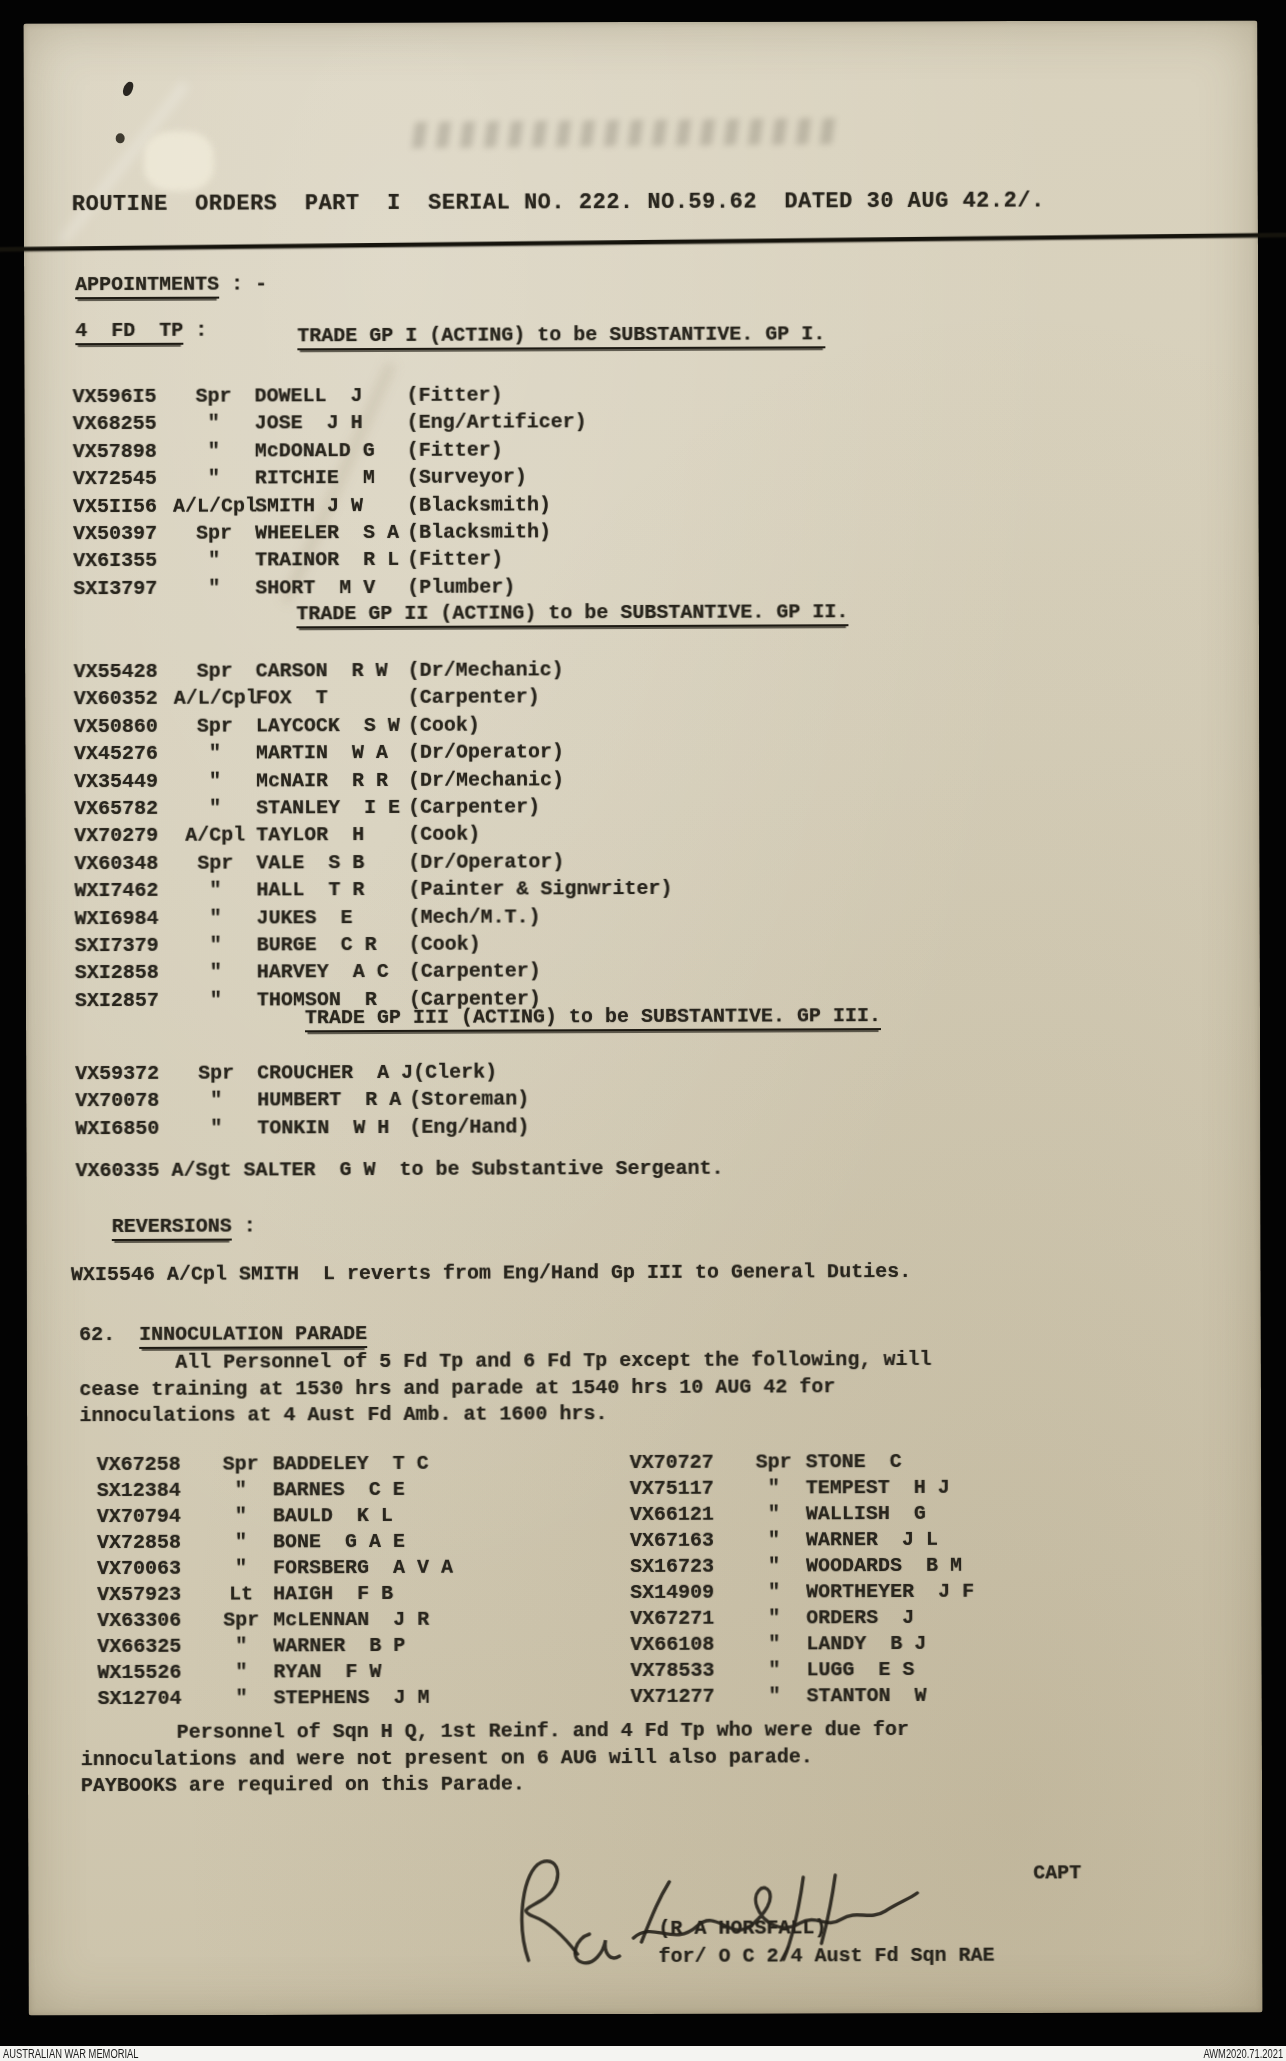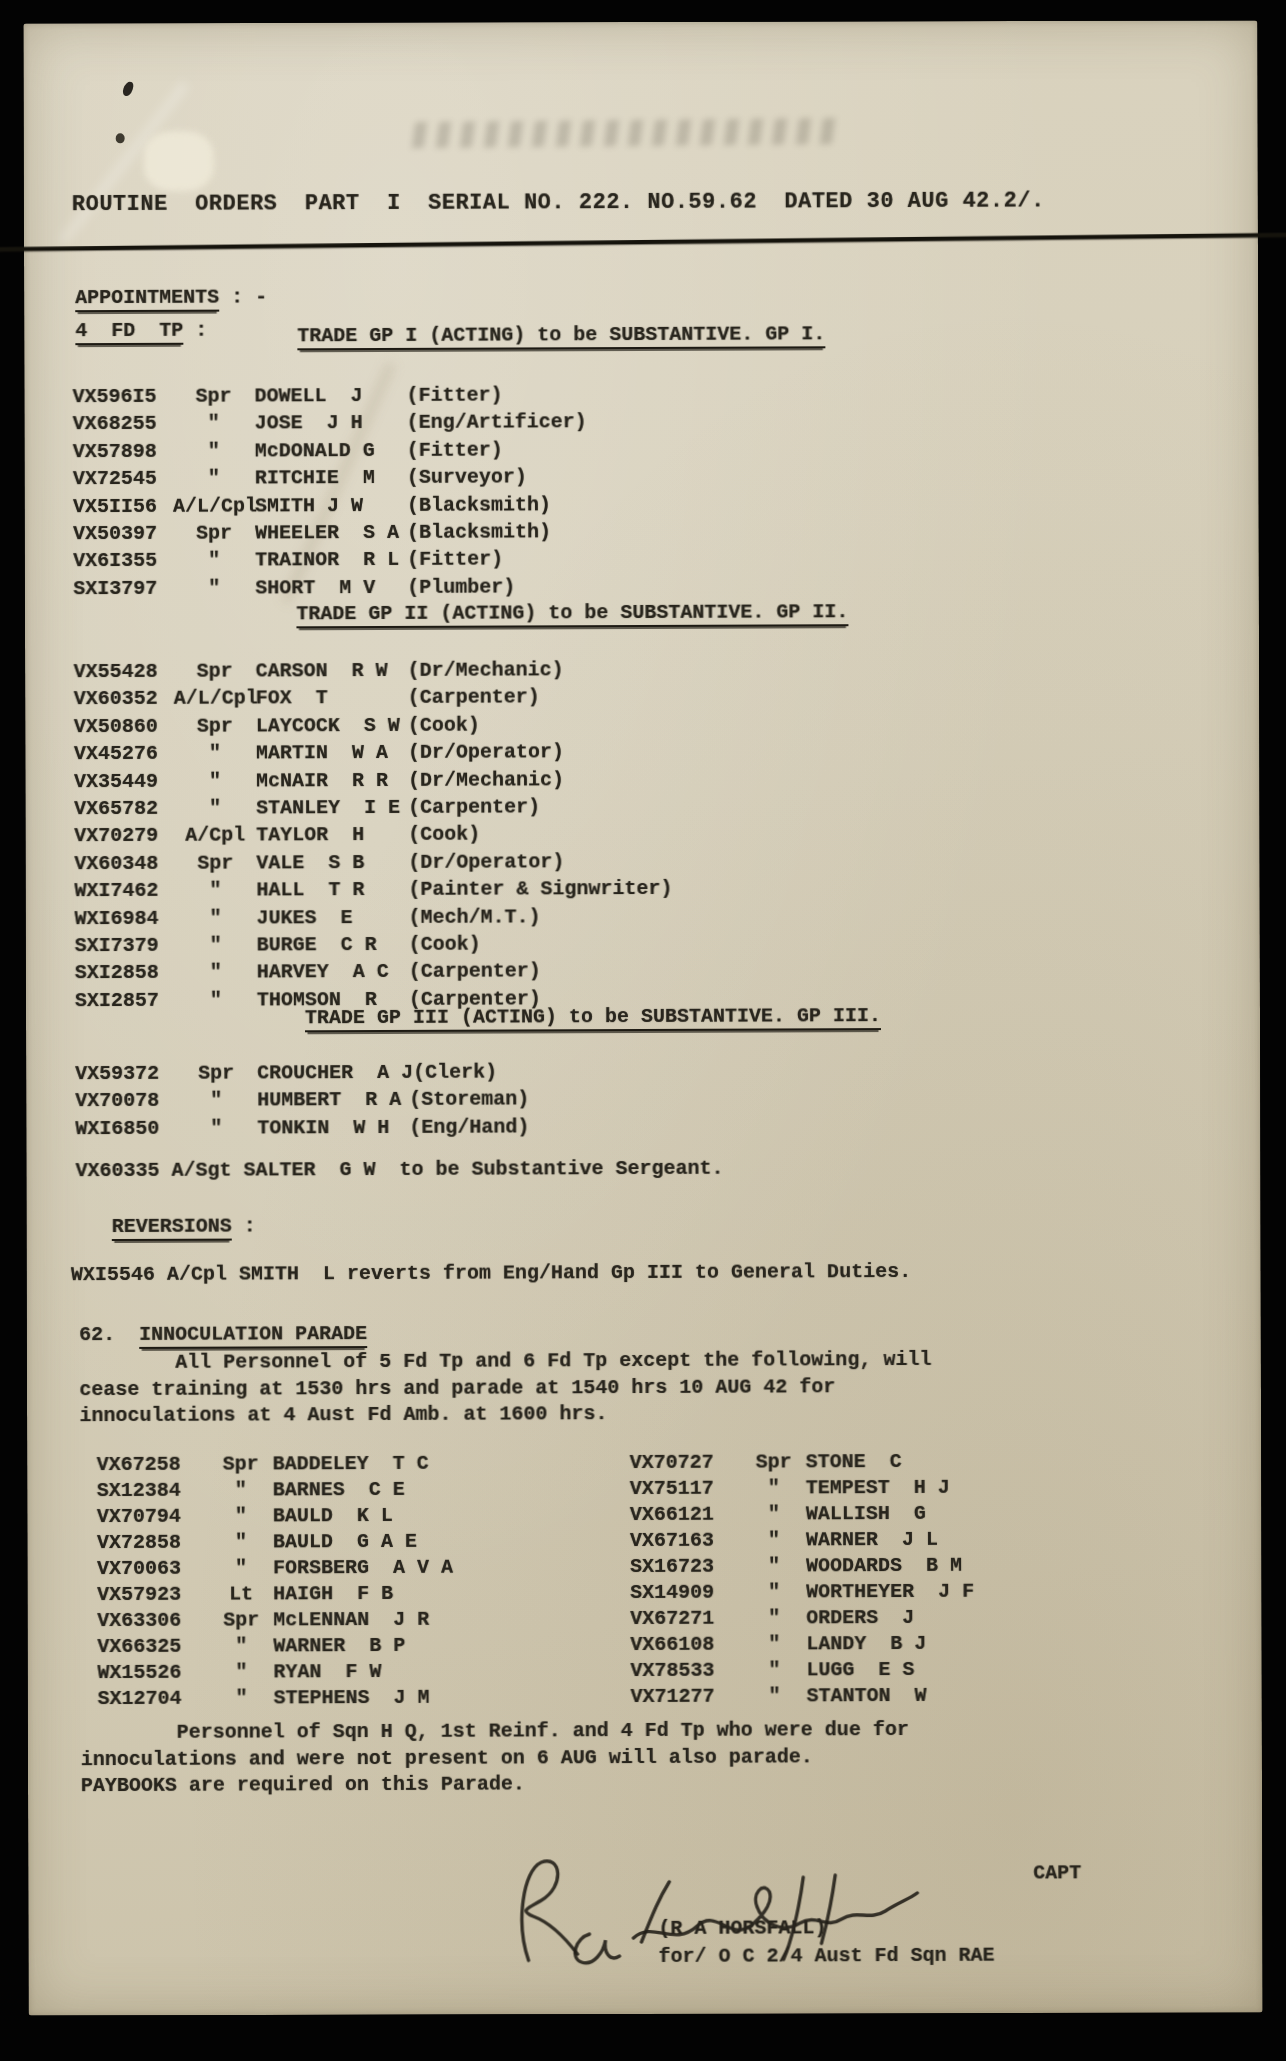--- a/index.html
+++ b/index.html
@@ -68,21 +68,21 @@
     <div class="speck1"></div>
     <div class="speck2"></div>
     <div class="smudge"></div>
   </div>
 
   <div class="ink">
 
     <div class="line title" style="left:75px;top:190px;">ROUTINE  ORDERS  PART  I  SERIAL NO. 222. NO.59.62  DATED 30 AUG 42.2/.</div>
     <div class="rule"></div>
 
-    <div class="line" style="left:78px;top:283px;"><span class="u">APPOINTMENTS</span><span> : -</span></div>
+    <div class="line" style="left:78px;top:270px;"><span class="u">APPOINTMENTS</span><span> : -</span></div>
 
     <div class="line" style="left:78px;top:316px;"><span class="u">4  FD  TP</span><span> :</span></div>
     <div class="line gp-head" style="left:300px;top:322px;"><span class="u">TRADE GP I (ACTING) to be SUBSTANTIVE. GP I.</span></div>
 
     <div class="roster" style="position:absolute;left:75px;top:381px;">
 
         <div class="r-row">
           <span class="c-no">VX596I5</span>
           <span class="c-rank">Spr</span>
           <span class="c-name">DOWELL  J</span>
@@ -292,21 +292,21 @@
 
         <div class="r-row">
           <span class="c-no">VX70794</span>
           <span class="c-rank">"</span>
           <span class="c-name">BAULD  K L</span>
         </div>
 
         <div class="r-row">
           <span class="c-no">VX72858</span>
           <span class="c-rank">"</span>
-          <span class="c-name">BAULD  G A E</span>
+          <span class="c-name">BONE  G A E</span>
         </div>
 
         <div class="r-row">
           <span class="c-no">VX70063</span>
           <span class="c-rank">"</span>
           <span class="c-name">FORSBERG  A V A</span>
         </div>
 
         <div class="r-row">
           <span class="c-no">VX57923</span>
@@ -417,13 +417,17 @@
       <path d="M330 36 C 326 66, 318 100, 310 118"></path>
       <path d="M362 34 C 358 62, 352 88, 348 102"></path>
     </svg>
 
     <div class="line" style="left:1030px;top:1862px;">CAPT</div>
     <div class="line" style="left:655px;top:1916px;text-align:center;">(R A HORSFALL)</div>
     <div class="line" style="left:655px;top:1944px;">for/ O C 2/4 Aust Fd Sqn RAE</div>
 
   </div>
 
+  <div class="footer-white">
+    <span class="fl">AUSTRALIAN WAR MEMORIAL</span>
+    <span class="fr">AWM2020.71.2021</span>
+  </div>
 </div>
 
 </body></html>

